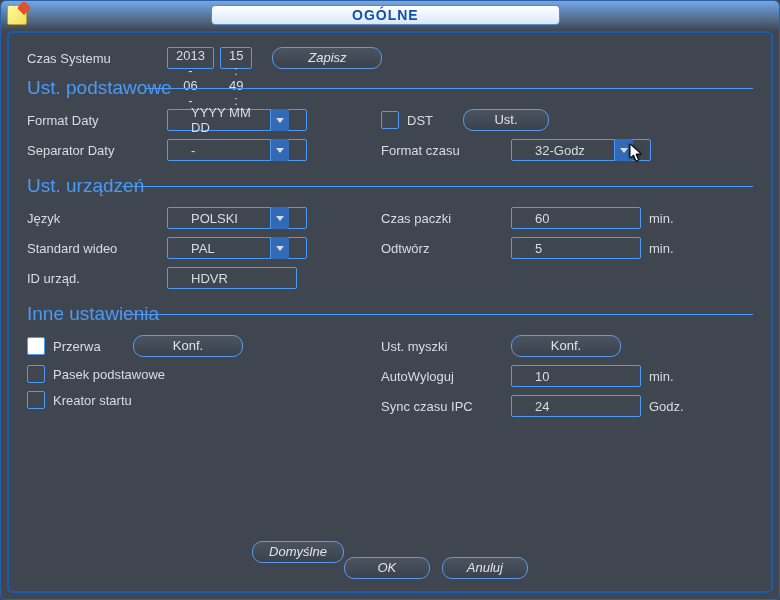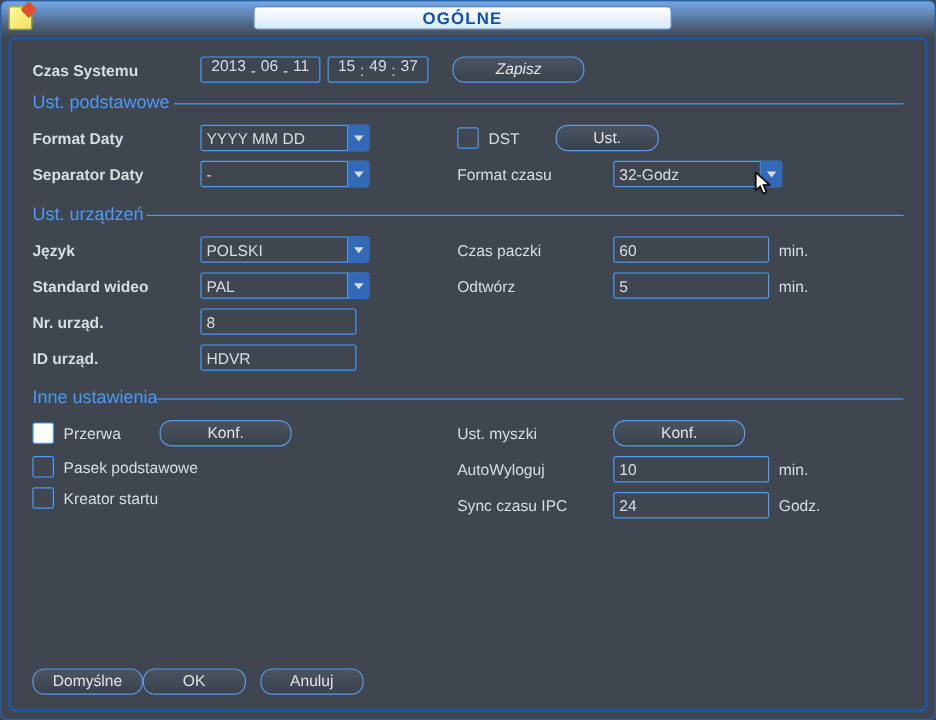--- a/index.html
+++ b/index.html
@@ -4,41 +4,41 @@
 <style>
 * { box-sizing: border-box; margin: 0; padding: 0; font-family: Tahoma, Arial, sans-serif; }
 body { background: #3f4650; width: 780px; height: 600px; overflow: hidden; }
 .window { width: 780px; height: 600px; background: linear-gradient(#7aa8e0 0, #6a9ad4 4px, #3f4650 30px); border: 1px solid #2a60a8; border-radius: 6px; position: relative; }
 .titlebar { height: 28px; display: flex; align-items: center; padding: 0 6px; gap: 28px; }
 .title-icon { width: 20px; height: 20px; margin-right: 6px; background: linear-gradient(135deg, #fffb9a, #f0e060); border: 1px solid #b8a030; border-radius: 2px; position: relative; }
 .title-icon::after { content: ""; position: absolute; right: -3px; top: -3px; width: 10px; height: 10px; background: #e05030; border-radius: 2px 2px 0 2px; transform: rotate(45deg); }
 .title-tab { flex: 0 0 auto; margin-left: 150px; background: linear-gradient(#fff, #d8e8f8); border: 1px solid #5a8ac8; border-radius: 4px; padding: 1px 140px; color: #1050b0; font-weight: bold; font-size: 14px; letter-spacing: 1px; }
 .content { position: absolute; top: 30px; left: 6px; right: 6px; bottom: 6px; background: #3f4650; border: 2px solid #1a5ab0; border-radius: 6px; padding: 14px 18px 10px 18px; color: #d8dde4; font-size: 13px; }
 .row { display: flex; align-items: center; margin-bottom: 8px; }
-.lbl { width: 140px; flex: 0 0 140px; font-weight: bold; }
+.lbl { width: 140px; flex: 0 0 140px; }
 .lbl2 { width: 130px; flex: 0 0 130px; }
-.section-title { color: #4a9af8; font-size: 15px; position: relative; margin: 6px 0 10px 0; }
+.section-title { color: #4a9af8; font-size: 19px; position: relative; margin: 6px 0 10px 0; }
 .section-title::after { content: ""; position: absolute; left: var(--lw,120px); right: 0; top: 50%; border-top: 1px solid #4a9af8; }
-.input, .select, .dtpart { background: #3f4650; border: 1px solid #4a9af8; color: #d8dde4; font-size: 13px; height: 22px; padding: 0 4px; border-radius: 2px; }
+.input, .select, .dtpart { background: #3f4650; border: 1px solid #4a9af8; color: #d8dde4; font-size: 13px; height: 22px; padding: 0 23px; border-radius: 2px; }
 .input { width: 130px; }
 .select { width: 140px; display: flex; align-items: center; justify-content: space-between; cursor: pointer; }
 .select .tri { width: 0; height: 0; border-left: 4px solid transparent; border-right: 4px solid transparent; border-top: 5px solid #d8dde4; }
 .select .tri-box { background: #326ab8; align-self: stretch; margin: -1px -6px -1px 4px; display: flex; align-items: center; padding: 0 5px; border-left: 1px solid #4a9af8; border-radius: 0 2px 2px 0; }
 .btn { background: linear-gradient(#4a5460, #3a424c); border: 1px solid #5a9ae8; color: #e0e4ea; font-size: 13px; height: 22px; padding: 0 16px; border-radius: 10px; cursor: pointer; text-align: center; line-height: 20px; min-width: 86px; }
 .btn.italic { font-style: italic; }
 .checkbox { width: 18px; height: 18px; border: 1px solid #4a9af8; border-radius: 2px; margin-right: 8px; background: #3f4650; cursor: pointer; flex: 0 0 18px; }
 .checkbox.checked { background: #fff; position: relative; }
 .dtpart { border: none; padding: 0 4px; background: transparent; }
-.dtbox { border: 1px solid #4a9af8; border-radius: 2px; height: 22px; display: flex; align-items: center; padding: 0 4px; }
+.dtbox { border: 1px solid #4a9af8; border-radius: 2px; height: 22px; display: flex; align-items: center; padding: 0 4px; flex-direction: column; }
 .col2 { display: flex; gap: 24px; }
 .colL { flex: 0 0 330px; }
 .colR { flex: 1; }
 .unit { margin-left: 8px; }
-.footer { position: absolute; bottom: 12px; left: 18px; right: 18px; display: flex; justify-content: flex-start; }
-.footer .right { display: flex; gap: 12px; }
+.footer { position: absolute; bottom: 12px; left: 18px; right: 18px; display: flex; justify-content: center; font-style: italic; }
+.footer .right { display: flex; gap: 12px; margin-top: 16px; }
 .cursor { position: absolute; top: 110px; right: 128px; width: 14px; height: 20px; pointer-events: none; }
 .cursor svg { filter: drop-shadow(0 0 1px #000); }
 </style>
 </head>
 <body>
 
 <div class="window">
   <div class="titlebar">
     <div class="title-icon"></div>
     <div class="title-tab">OGÓLNE</div>
@@ -118,24 +118,20 @@
         <div class="row">
           <div class="lbl">Standard wideo</div>
           <div class="select">
               <span>PAL</span>
               <span class="tri-box">
                 <span class="tri"></span>
               </span>
             </div>
         </div>
         <div class="row">
-          <div class="lbl">Nr. urząd.</div>
-          <input class="input" value="8" style="">
-        </div>
-        <div class="row">
           <div class="lbl">ID urząd.</div>
           <input class="input" value="HDVR" style="">
         </div>
       </div>
       <div class="colR">
         <div class="row">
           <div class="lbl2">Czas paczki</div>
           <input class="input" value="60" style="">
           <span class="unit">min.</span>
         </div>

